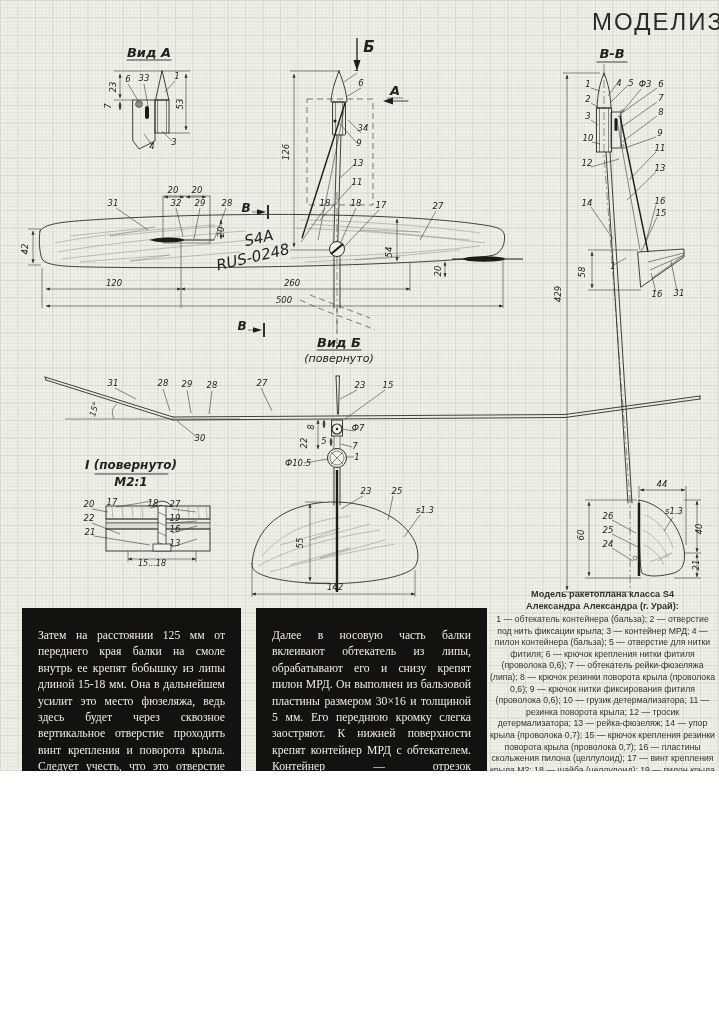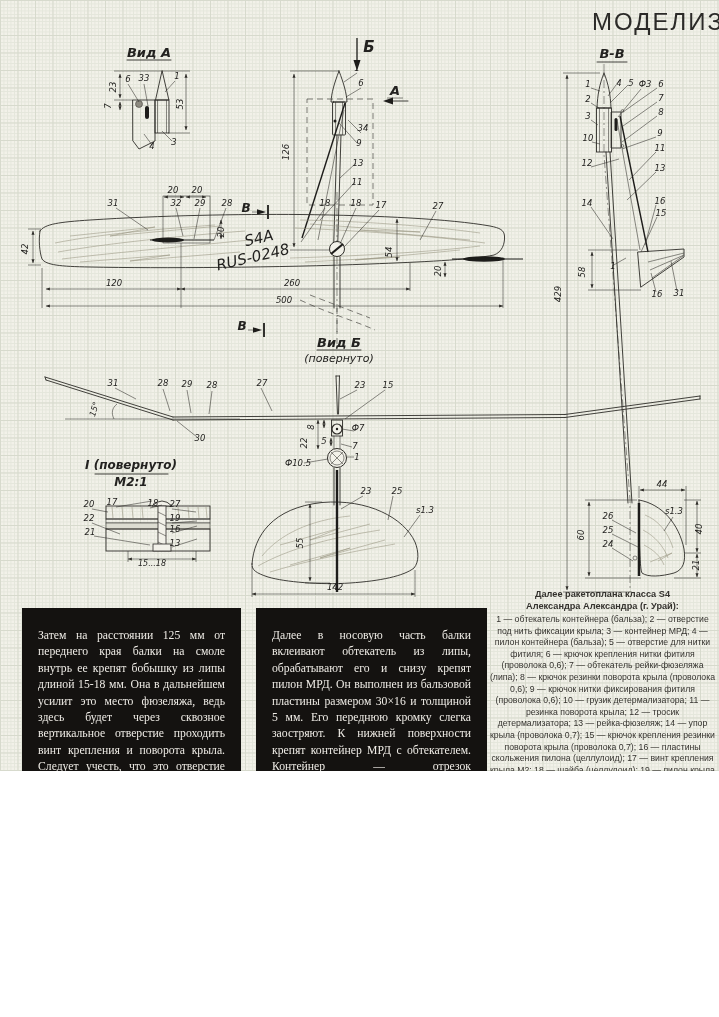--- a/index.html
+++ b/index.html
@@ -345,18 +345,18 @@
 
   <div id="pennant-1" class="pennant">
     <p>Затем на расстоянии 125 мм от переднего края балки на смоле внутрь ее крепят бобышку из липы длиной 15-18 мм. Она в дальнейшем усилит это место фюзеляжа, ведь здесь будет через сквозное вертикальное отверстие проходить винт крепления и поворота крыла. Следует учесть, что это отверстие должно быть строго перпендикулярно плоскости стабилизатора. В месте вклейки бобышки сверху на балку крепят площадку «посадки» крыла. Она представляет собой бальзовую пластинку толщиной 3 мм и размерами 50х7 мм. В ее нижней поверхности под балку делают желобок круглым напильником и приклеивают эпоксидной смолой.</p>
   </div>
 
   <div id="pennant-2" class="pennant">
     <p>Далее в носовую часть балки вклеивают обтекатель из липы, обрабатывают его и снизу крепят пилон МРД. Он выполнен из бальзовой пластины размером 30×16 и толщиной 5 мм. Его переднюю кромку слегка заостряют. К нижней поверхности крепят контейнер МРД с обтекателем. Контейнер — отрезок стеклопластиковой трубки диаметром (внутренним) 10,4 мм и длиной 30 мм. Обтекатель выточен из бальзы. В контейнере сверлят два горизонтальных отверстия диаметром 1,5 мм. Они выполняют демпфирующую роль и одновременно через них продевают нитку фиксирования крыла в сложенном виде для взлета.</p>
   </div>
 
   <div id="parts">
-    <div class="hd">Далее ракетоплана класса S4</div>
+    <div class="hd">Модель ракетоплана класса S4</div>
     <div class="hd">Александра Александра (г. Урай):</div>
     <div class="body">1 — обтекатель контейнера (бальза); 2 — отверстие под нить фиксации крыла; 3 — контейнер МРД; 4 — пилон контейнера (бальза); 5 — отверстие для нитки фитиля; 6 — крючок крепления нитки фитиля (проволока 0,6); 7 — обтекатель рейки-фюзеляжа (липа); 8 — крючок резинки поворота крыла (проволока 0,6); 9 — крючок нитки фиксирования фитиля (проволока 0,6); 10 — грузик детермализатора; 11 — резинка поворота крыла; 12 — тросик детермализатора; 13 — рейка-фюзеляж; 14 — упор крыла (проволока 0,7); 15 — крючок крепления резинки поворота крыла (проволока 0,7); 16 — пластины скольжения пилона (целлулоид); 17 — винт крепления крыла М2; 18 — шайба (целлулоид); 19 — пилон крыла (бальза); 20 — площадка посадки крыла (бальза); 21 — гайка М2; 22 — бобышка (липа); 23 — киль (бальза); 24 — кольцо для тросика детермализатора; 25 — стабилизатор (бальза); 26 — подкладка стабилизатора (бальза); 27 — центроплан (бальза); 28 — крючок резинки раскрытия консоли (проволока 0,6); 29 — резинка раскрытия консоли; 30 — шарнир складывания крыла (парашютный шелк); 31 — консоль («ушко», бальза); 32 — усиливающая накладка (целлулоид); 33 — фитиль («таймер») ограничения времени полета; 34 — нить фиксации крыла в сложенном виде.</div>
   </div>
 
 </div>
 
 </body></html>

